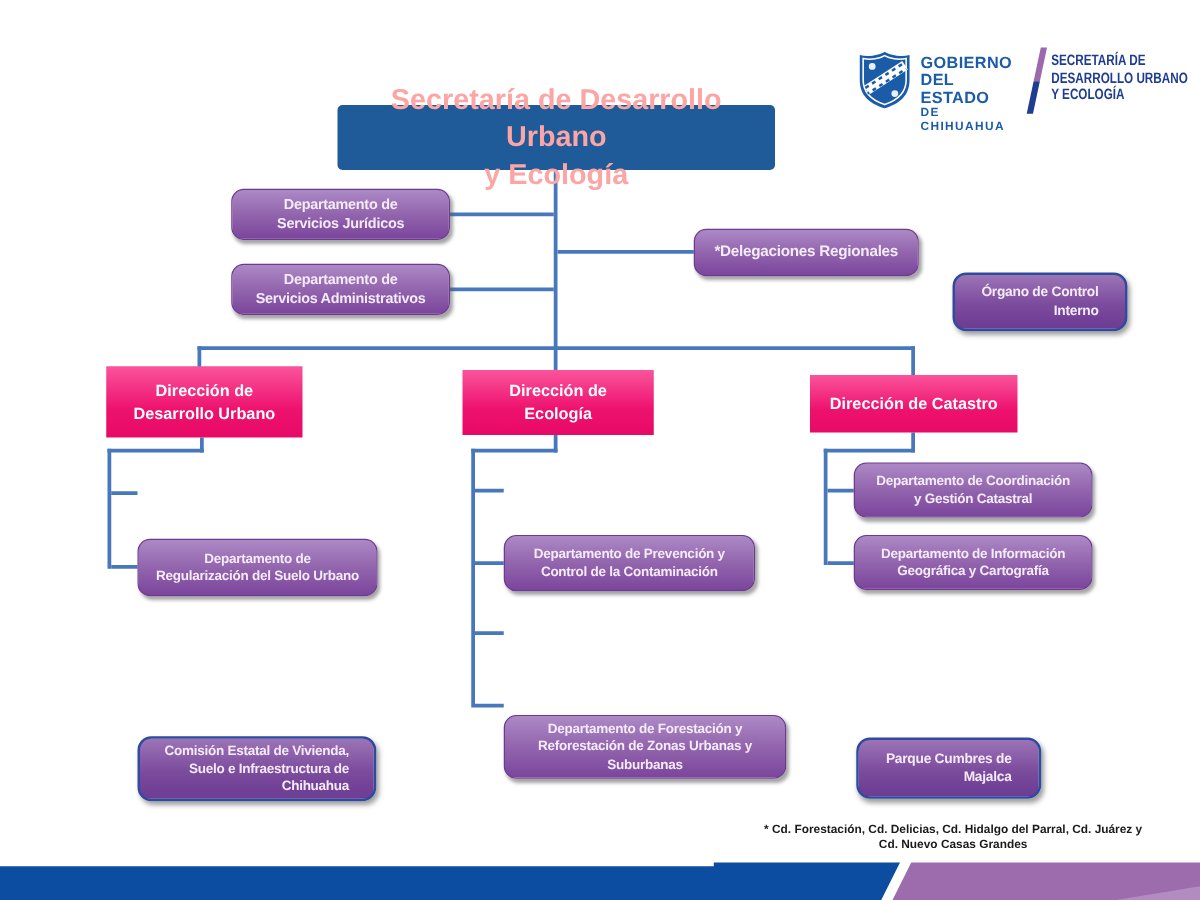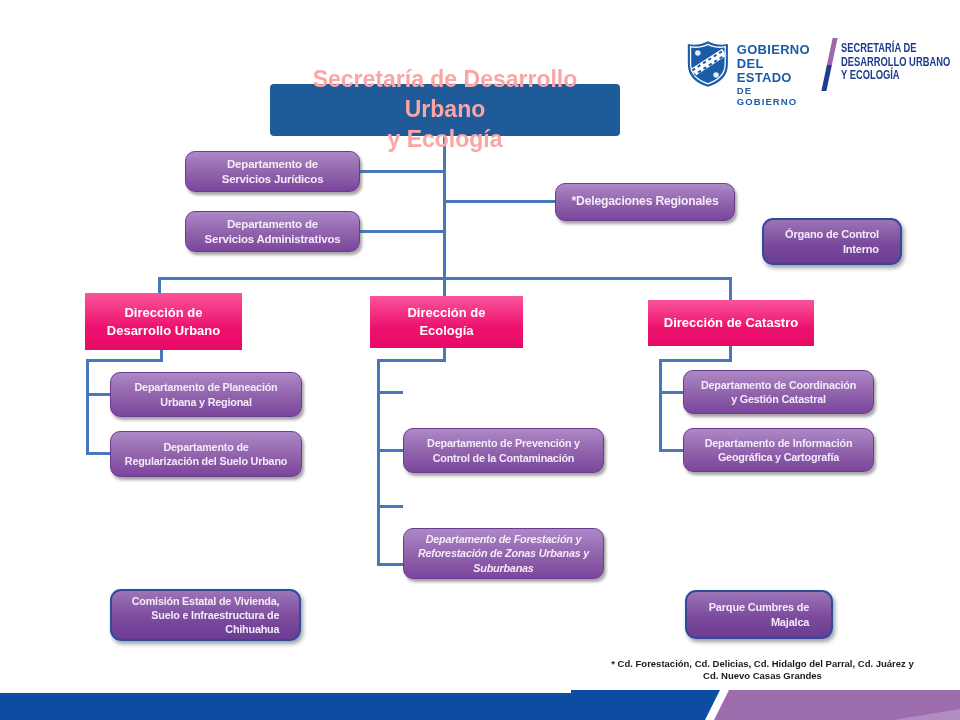--- a/index.html
+++ b/index.html
@@ -48,21 +48,21 @@
       <path d="M24,4.5 C28,7 36,8.5 43,7 L43,26 C43,38 35,44 24,47.7 C13,44 5,38 5,26 L5,7 C12,8.5 20,7 24,4.5 Z" fill="none" stroke="#ffffff" stroke-width="1.4"></path>
       <path d="M8,35 L42,13" stroke="#ffffff" stroke-width="9"></path>
       <path d="M7,33 L41,11" stroke="#1A5CA8" stroke-width="2.2" stroke-dasharray="3.5 3.5"></path>
       <path d="M9,38 L43,16" stroke="#1A5CA8" stroke-width="2.2" stroke-dasharray="3.5 3.5" stroke-dashoffset="1.8"></path>
       <circle cx="13" cy="14" r="3" fill="#ffffff" opacity="0.9"></circle>
       <circle cx="33" cy="38" r="3" fill="#ffffff" opacity="0.9"></circle>
     </svg>
     <div class="gob">
       <div class="g1">GOBIERNO</div>
       <div class="g1">DEL ESTADO</div>
-      <div class="g2">DE GOBIERNO</div>
+      <div class="g2">DE CHIHUAHUA</div>
     </div>
     <div class="divider">
       <div class="divTop"></div>
       <div class="divBot"></div>
     </div>
     <div class="sec">
       <div>SECRETARÍA DE</div>
       <div>DESARROLLO URBANO</div>
       <div>Y ECOLOGÍA</div>
     </div>
@@ -112,32 +112,30 @@
 Interno</div>
 
   <div class="box pink" style="left:85px;top:293px;width:157px;height:57px;">Dirección de
 Desarrollo Urbano</div>
 
   <div class="box pink" style="left:370px;top:296px;width:153px;height:52px;">Dirección de
 Ecología</div>
 
   <div class="box pink" style="left:648px;top:300px;width:166px;height:46px;">Dirección de Catastro</div>
 
-  <div class="box dept" style="left:110px;top:372px;width:192px;height:45px;">Departamento de Planeación
-Urbana y Regional</div>
 
   <div class="box dept" style="left:110px;top:431px;width:192px;height:46px;">Departamento de
 Regularización del Suelo Urbano</div>
 
 
   <div class="box dept" style="left:403px;top:428px;width:201px;height:45px;">Departamento de Prevención y
 Control de la Contaminación</div>
 
 
-  <div class="box dept" style="left:403px;top:528px;width:201px;height:51px;font-style:italic;">Departamento de Forestación y
+  <div class="box dept" style="left:403px;top:572px;width:226px;height:51px;">Departamento de Forestación y
 Reforestación de Zonas Urbanas y
 Suburbanas</div>
 
   <div class="box dept" style="left:683px;top:370px;width:191px;height:44px;">Departamento de Coordinación
 y Gestión Catastral</div>
 
   <div class="box dept" style="left:683px;top:428px;width:191px;height:44px;">Departamento de Información
 Geográfica y Cartografía</div>
 
   <div class="box framed" style="left:110px;top:589px;width:191px;height:52px;">Comisión Estatal de Vivienda,

